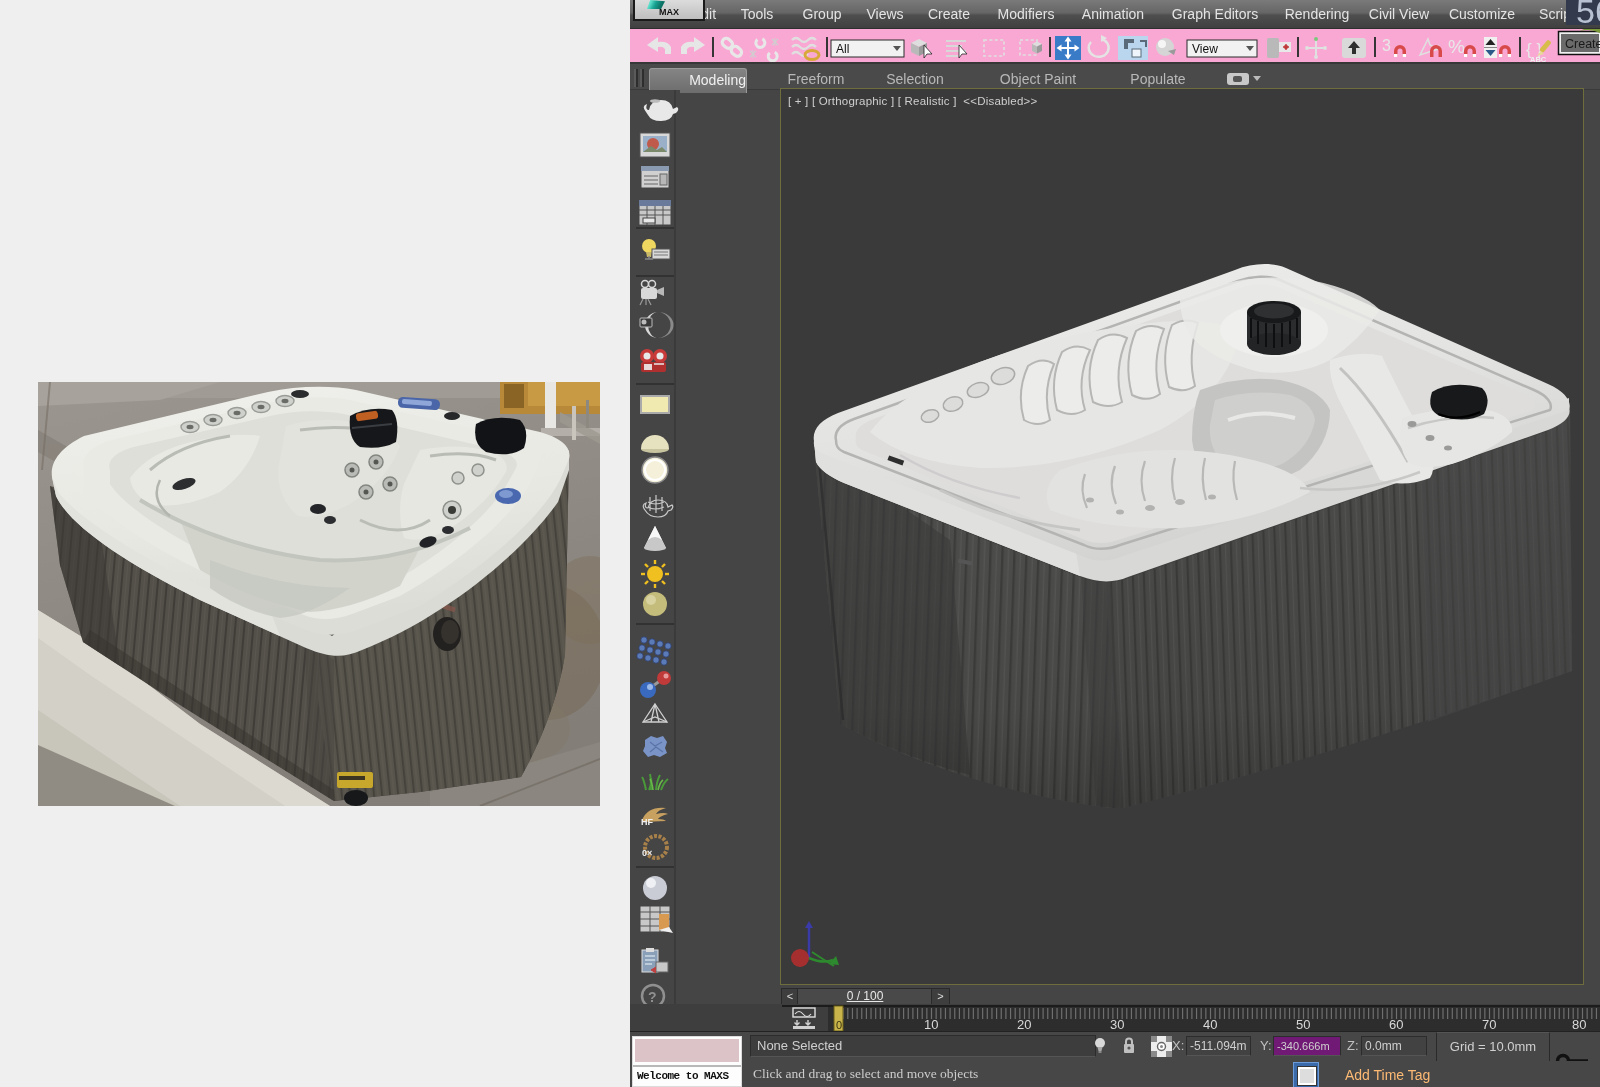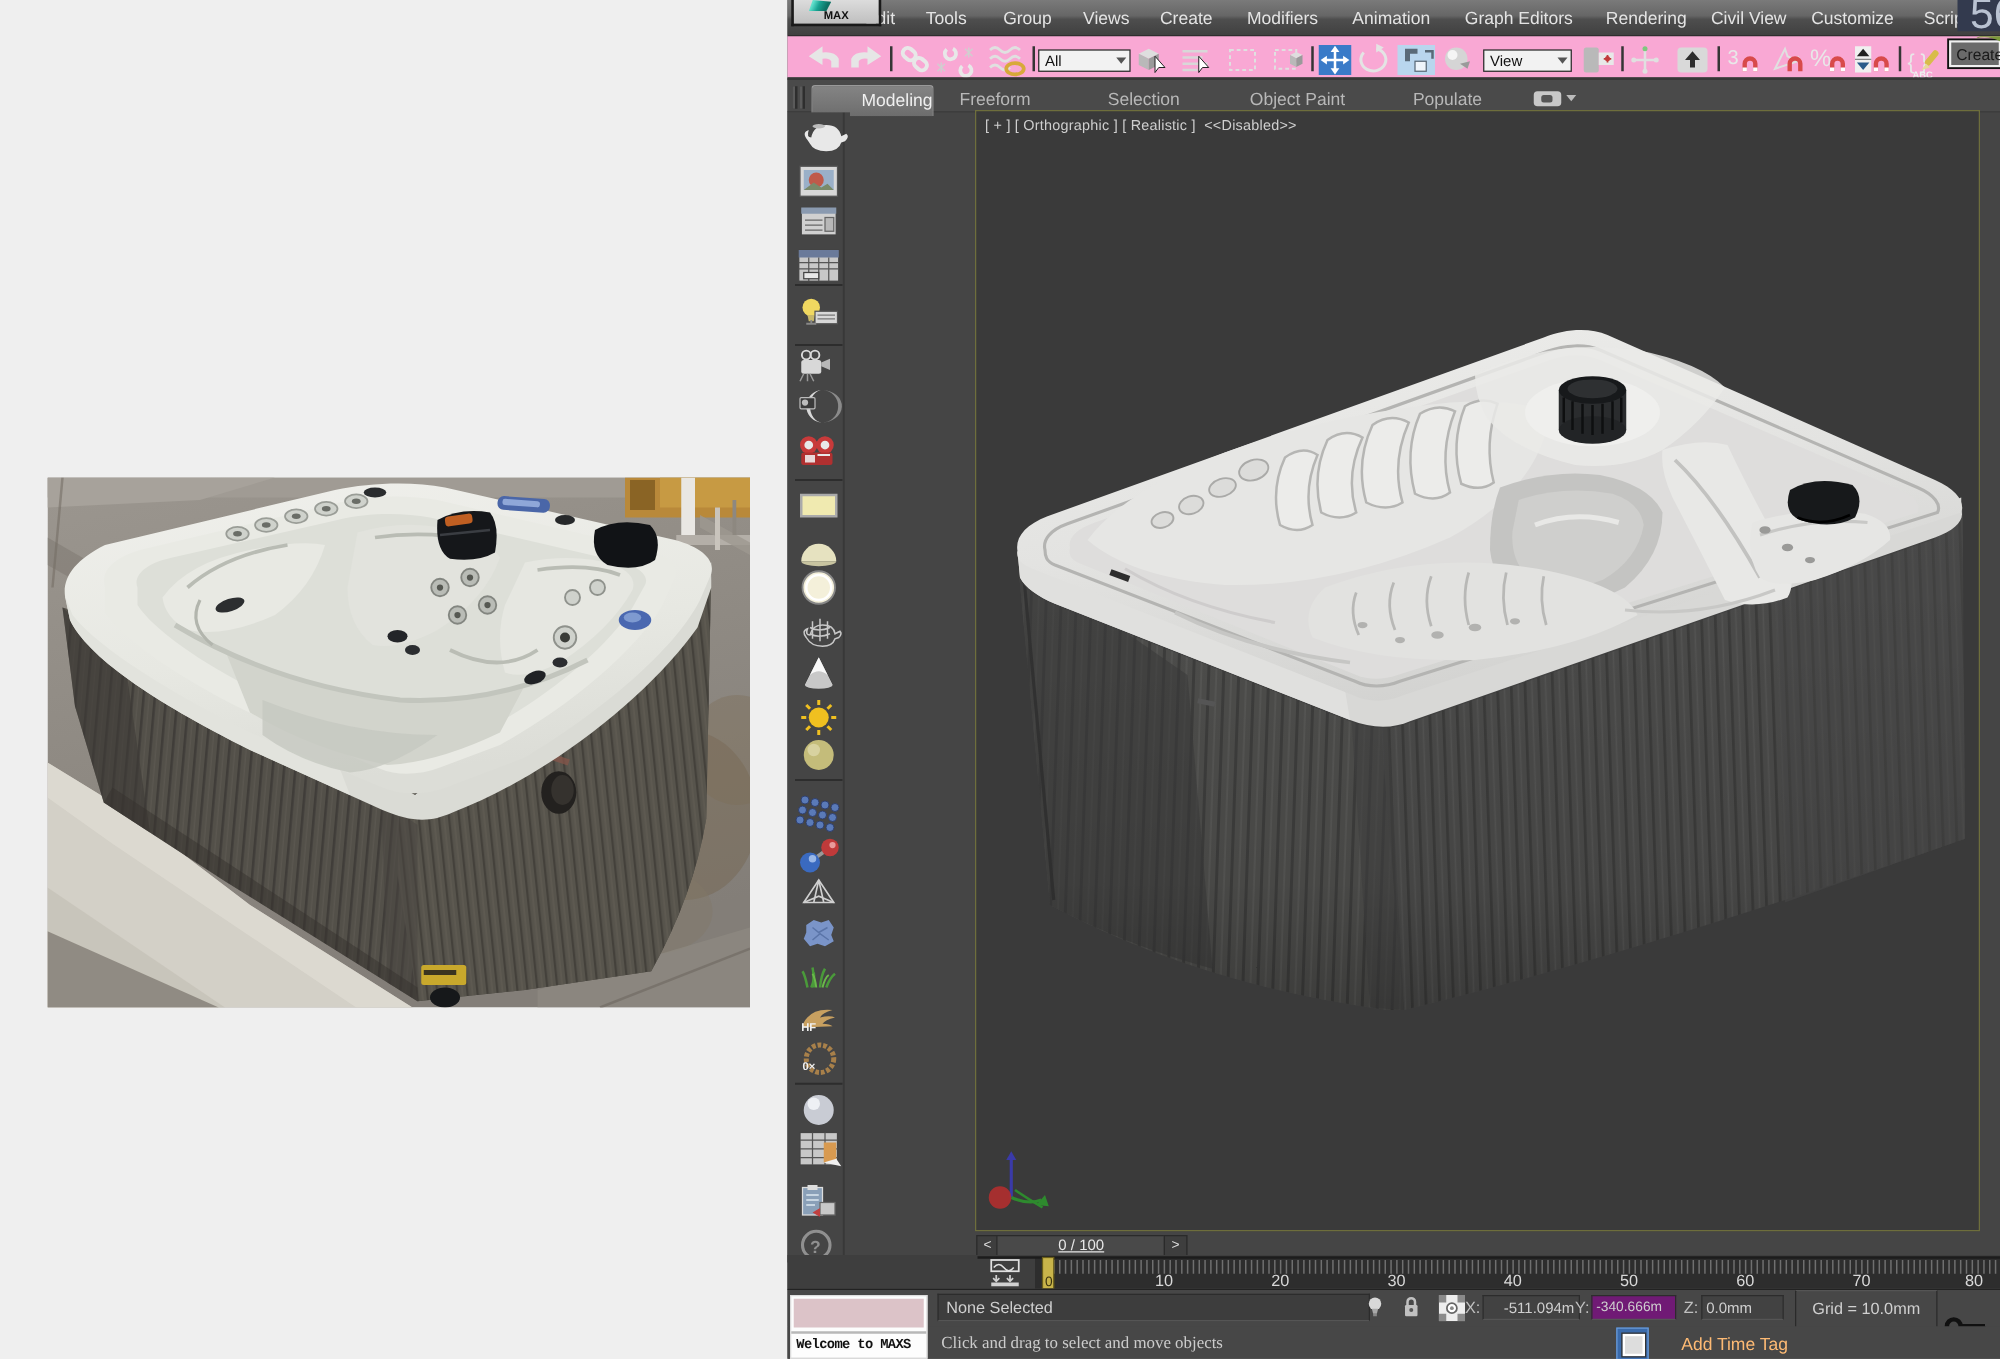--- a/index.html
+++ b/index.html
@@ -327,21 +327,21 @@
     <text x="1530" y="61" font-size="7.5" fill="#f0f0f0" font-weight="bold">ABC</text>
 
     <rect x="1560" y="32" width="40" height="20" fill="#6a6a6a" stroke="#f0f0f0" stroke-width="2"></rect>
     <rect x="1558.5" y="30.5" width="43" height="23" fill="none" stroke="#111" stroke-width="1.5"></rect>
     <text x="1565" y="47" font-size="12.5" fill="#1a1a1a">Create</text>
     <path d="M1580,30 q10,-6 20,-3 l0,5 q-10,-5 -20,-2 z" fill="#7a9a3a"></path>
   </svg>
   </div>
   <div id="ribbon">
     <div id="rtab-sel">Modeling</div>
-    <span class="rtab" style="left:166px">Freeform</span>
+    <span class="rtab" style="left:186px">Freeform</span>
     <span class="rtab" style="left:285px">Selection</span>
     <span class="rtab" style="left:408px">Object Paint</span>
     <span class="rtab" style="left:528px">Populate</span>
     <div style="position:absolute;left:597px;top:9px;width:22px;height:12px;background:#c8c8c8;border-radius:3px;"></div>
     <div style="position:absolute;left:603px;top:12px;width:9px;height:6px;background:#555;border-radius:2px;"></div>
     <div style="position:absolute;left:623px;top:12px;width:0;height:0;border-left:4px solid transparent;border-right:4px solid transparent;border-top:5px solid #bbb;"></div>
     <div style="position:absolute;left:4px;top:5px;width:2px;height:18px;background:#2e2e2e;border-left:2px solid #5a5a5a;"></div>
     <div style="position:absolute;left:10px;top:5px;width:2px;height:18px;background:#2e2e2e;border-left:2px solid #5a5a5a;"></div>
   </div>
   <div id="lefttb">
@@ -860,21 +860,21 @@
     <svg style="position:absolute;left:521px;top:4px" width="21" height="21" viewBox="0 0 21 21">
       <rect x="0" y="0" width="21" height="21" fill="#ededed"></rect>
       <rect x="0" y="0" width="6" height="6" fill="#8a8a8a"></rect>
         <rect x="15" y="0" width="6" height="6" fill="#8a8a8a"></rect>
       <rect x="0" y="15" width="6" height="6" fill="#8a8a8a"></rect>
         <rect x="15" y="15" width="6" height="6" fill="#8a8a8a"></rect>
       <circle cx="10.5" cy="10.5" r="4" fill="#fff" stroke="#666" stroke-width="1.4"></circle>
       <circle cx="10.5" cy="10.5" r="1.5" fill="#888"></circle>
     </svg>
     <span style="position:absolute;left:542px;top:6px;color:#c0c0c0;font-size:13px;">X:</span>
-    <div class="fld" style="left:556px;top:4px;width:60px;height:18px;font-size:12px;line-height:18px;padding-left:16px;background:#424242;">-511.094m</div>
+    <div class="fld" style="left:556px;top:4px;width:60px;height:18px;font-size:12px;line-height:18px;padding-left:3px;background:#424242;">-511.094m</div>
     <span style="position:absolute;left:630px;top:6px;color:#c0c0c0;font-size:13px;">Y:</span>
     <div class="fld" style="left:643px;top:4px;width:63px;height:18px;font-size:11px;line-height:18px;padding-left:3px;background:#701a75;">-340.666m</div>
     <span style="position:absolute;left:717px;top:6px;color:#c0c0c0;font-size:13px;">Z:</span>
     <div class="fld" style="left:731px;top:4px;width:61px;height:18px;font-size:12px;line-height:18px;padding-left:3px;background:#424242;">0.0mm</div>
     <div style="position:absolute;left:806px;top:0px;width:112px;height:29px;border-left:1px solid #2a2a2a;border-right:1px solid #2a2a2a;color:#d0d0d0;font-size:13px;line-height:28px;text-align:center;border-top:1px solid #555;">Grid = 10.0mm</div>
     <svg style="position:absolute;left:925px;top:21px" width="36" height="22" viewBox="0 0 36 22">
       <circle cx="8" cy="8" r="5.5" fill="none" stroke="#111" stroke-width="3.5"></circle>
       <line x1="13" y1="8" x2="33" y2="8" stroke="#111" stroke-width="3.5"></line>
       <rect x="24" y="8" width="3.5" height="7" fill="#111"></rect>
         <rect x="30" y="8" width="3.5" height="5" fill="#111"></rect>

